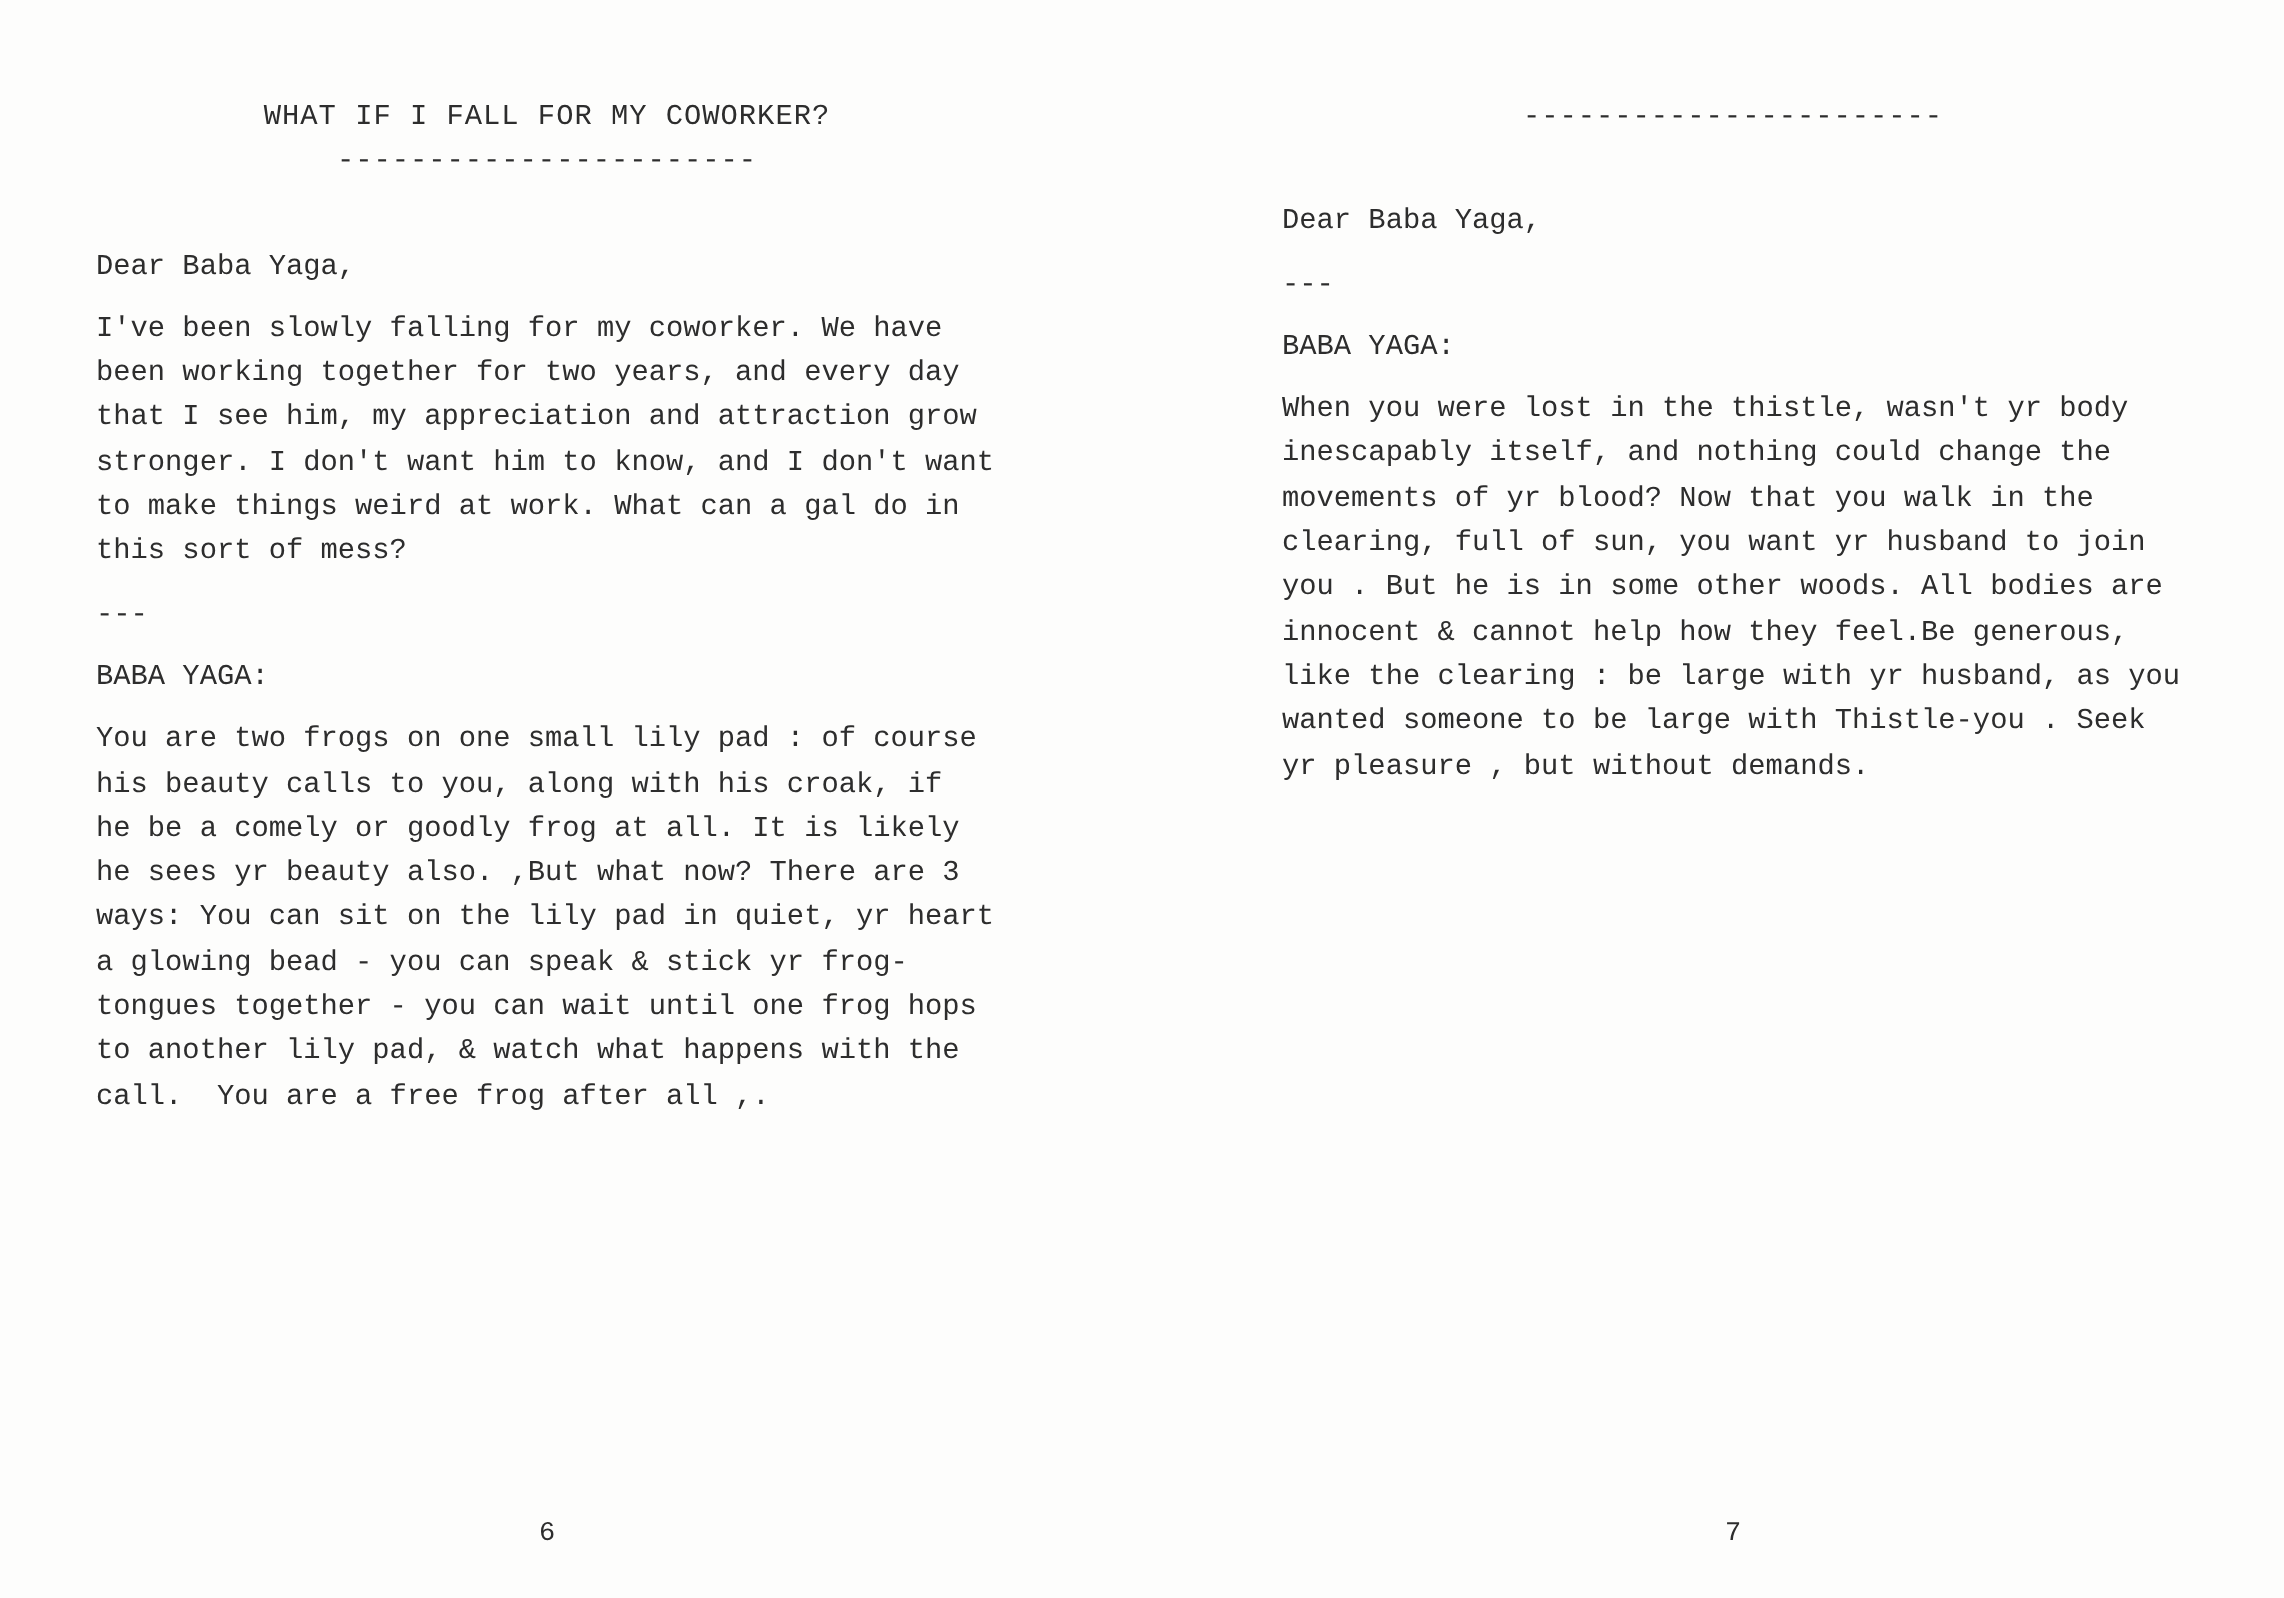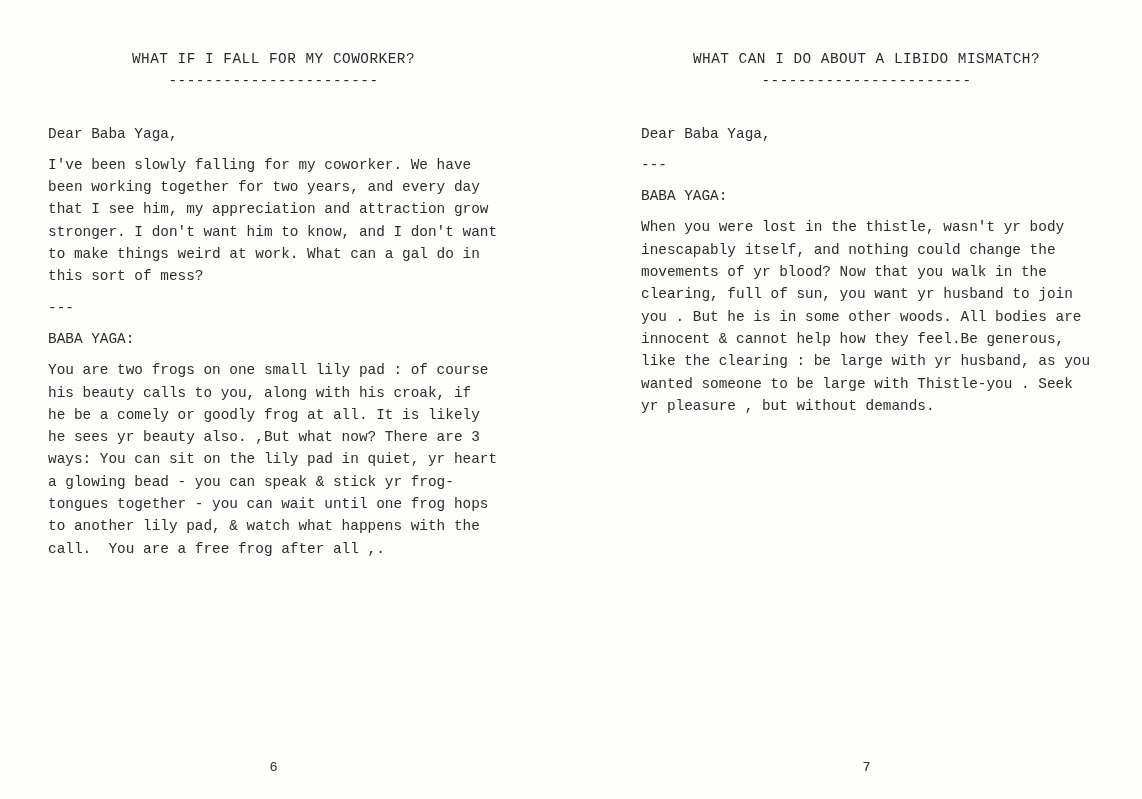--- a/index.html
+++ b/index.html
@@ -72,21 +72,20 @@
 ways: You can sit on the lily pad in quiet, yr heart
 a glowing bead - you can speak &amp; stick yr frog-
 tongues together - you can wait until one frog hops
 to another lily pad, &amp; watch what happens with the
 call.  You are a free frog after all ,.</p>
     <div class="page-number">6</div>
   </section>
 
   <section class="page page-right">
     <header class="title-block">
-      <div class="page-title">WHAT CAN I DO ABOUT A LIBIDO MISMATCH?</div>
       <div class="title-rule">-----------------------</div>
     </header>
     <p>Dear Baba Yaga,</p>
     <p>---</p>
     <p>BABA YAGA:</p>
     <p>When you were lost in the thistle, wasn't yr body
 inescapably itself, and nothing could change the
 movements of yr blood? Now that you walk in the
 clearing, full of sun, you want yr husband to join
 you . But he is in some other woods. All bodies are

